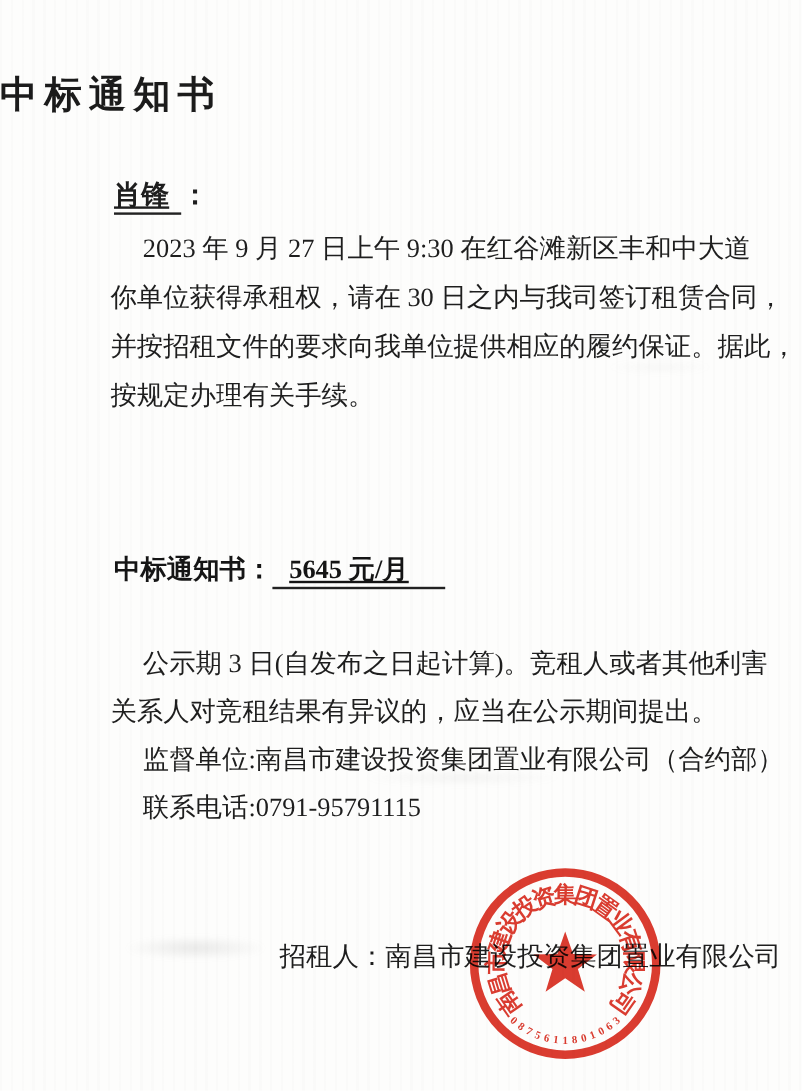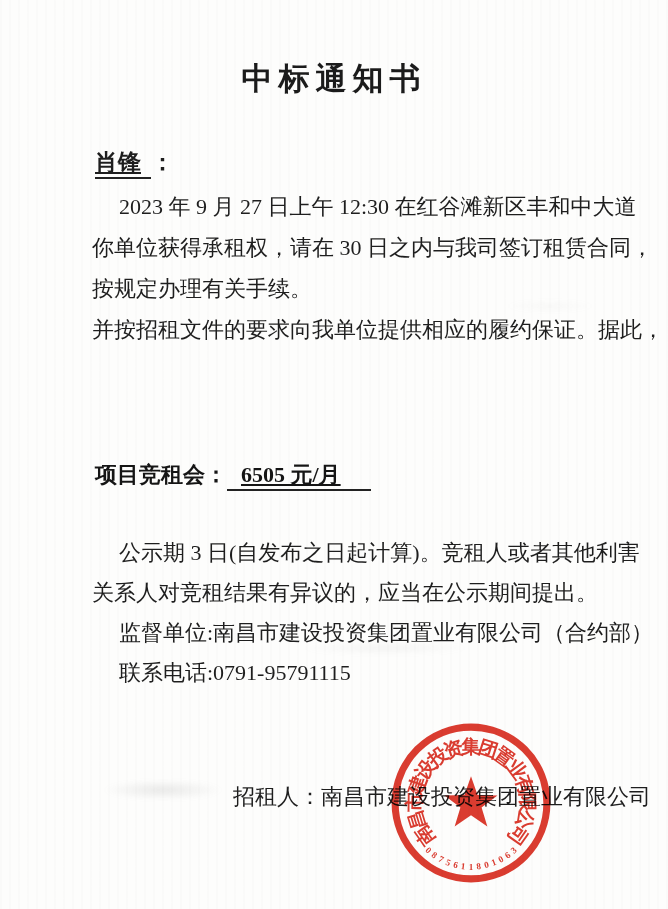--- a/index.html
+++ b/index.html
@@ -12,21 +12,21 @@
       repeating-linear-gradient(90deg, rgba(0,0,0,0.012) 0 2px, transparent 2px 9px),
       #fdfdfc;
     overflow: hidden;
     font-family: "Liberation Serif", "DejaVu Serif", serif;
     color: #1e1e1e;
   }
   .title {
     position: absolute;
     top: 58px; left: 0; right: 0;
     margin: 0;
-    text-align: center;
+    text-align: left;
     font-size: 31px;
     font-weight: 700;
     letter-spacing: 6px;
     color: #1b1b1b;
   }
   .salutation {
     position: absolute;
     left: 95px; top: 147px;
     font-size: 23px;
     font-weight: 700;
@@ -99,28 +99,28 @@
 
 <div class="page">
 
   <h1 class="title">中标通知书</h1>
 
   <div class="salutation">
     <span class="u">肖锋</span><span>：</span>
   </div>
 
   <div class="para p1">
-    <div class="bline indent">2023 年 9 月 27 日上午 12:30 在红谷滩新区丰和中大道</div>
+    <div class="bline indent">2023 年 9 月 27 日上午 9:30 在红谷滩新区丰和中大道</div>
     <div class="bline">你单位获得承租权，请在 30 日之内与我司签订租赁合同，</div>
+    <div class="bline">并按招租文件的要求向我单位提供相应的履约保证。据此，</div>
     <div class="bline">按规定办理有关手续。</div>
-    <div class="bline">并按招租文件的要求向我单位提供相应的履约保证。据此，</div>
   </div>
 
   <div class="result">
-    <span class="em">项目竞租会：</span><span class="em u val">6505 元/月</span>
+    <span class="em">中标通知书：</span><span class="em u val">5645 元/月</span>
   </div>
 
   <div class="para p2">
     <div class="nline indent">公示期 3 日(自发布之日起计算)。竞租人或者其他利害</div>
     <div class="nline">关系人对竞租结果有异议的，应当在公示期间提出。</div>
     <div class="nline indent">监督单位:南昌市建设投资集团置业有限公司（合约部）</div>
     <div class="nline indent">联系电话:0791-95791115</div>
   </div>
 
   <div class="sign-party">招租人：南昌市建设投资集团置业有限公司</div>

